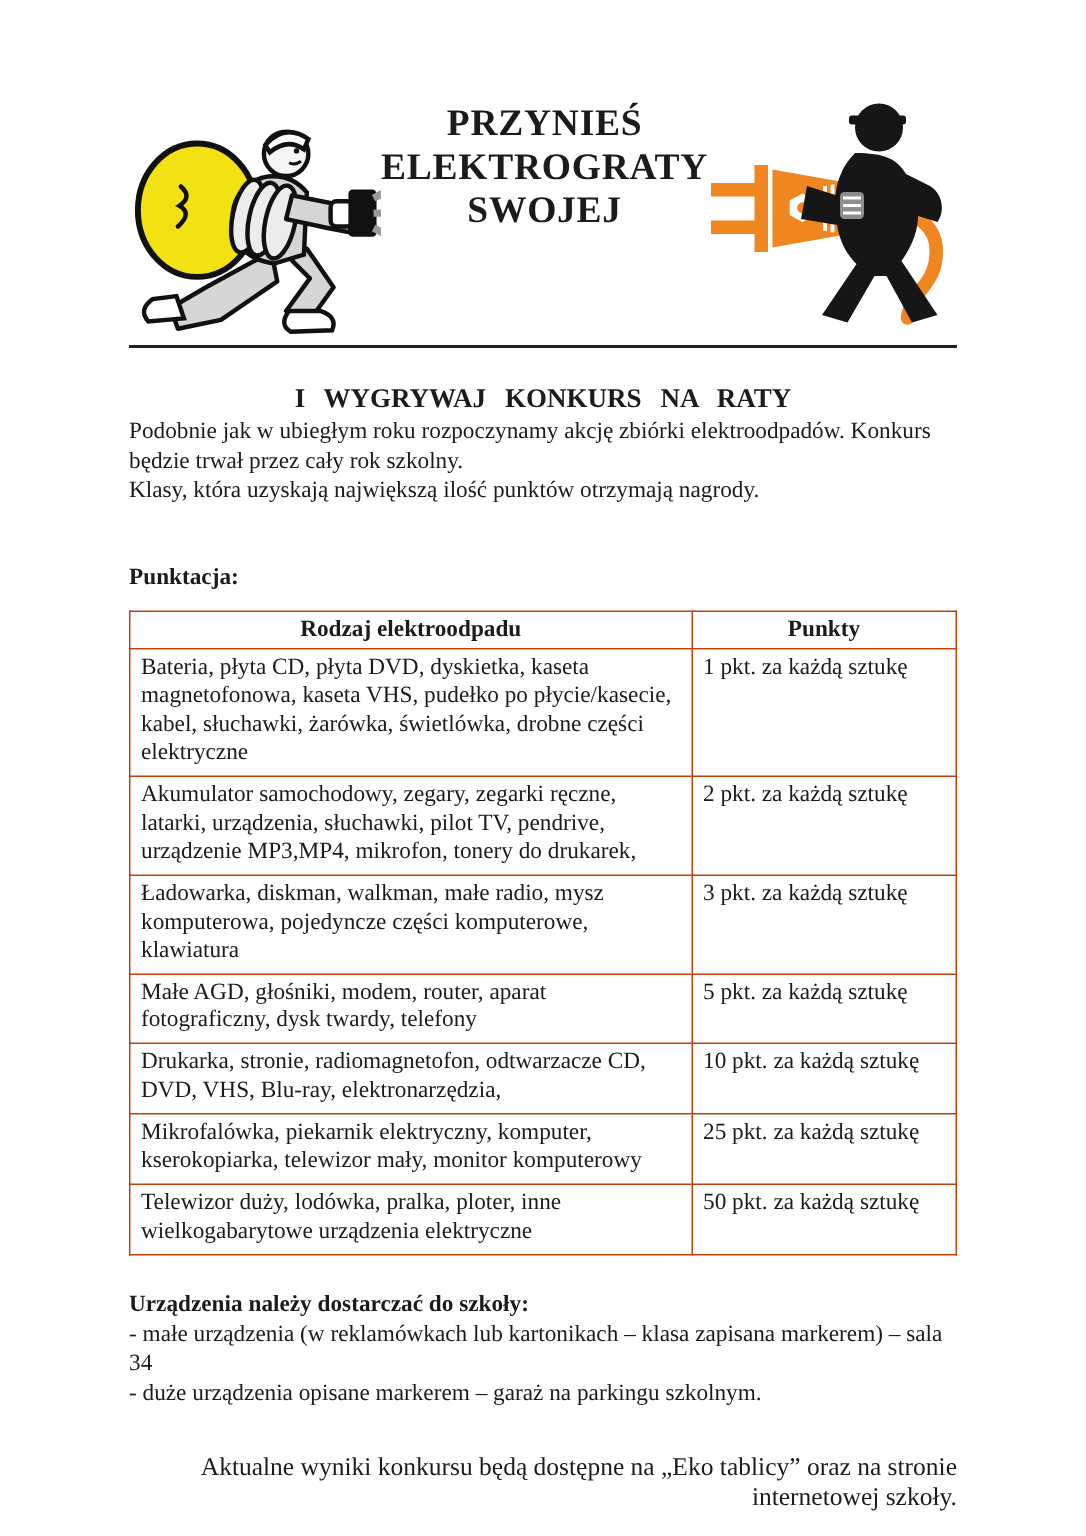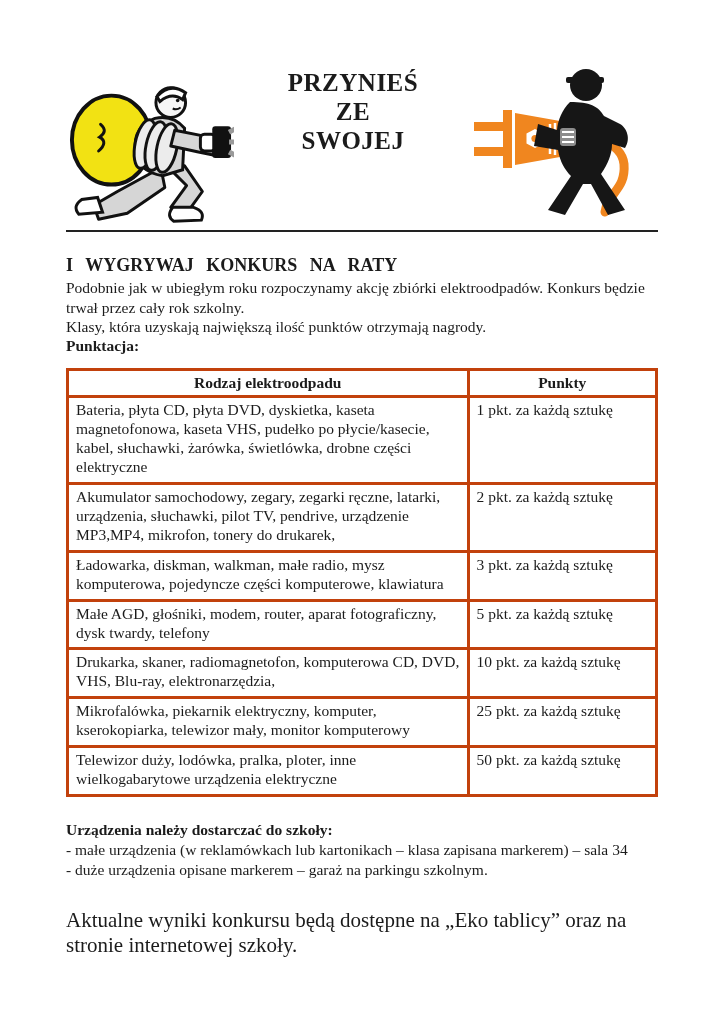--- a/index.html
+++ b/index.html
@@ -1,54 +1,54 @@
 <!DOCTYPE html>
 <html lang="pl"><head>
 <meta charset="utf-8">
 <style>
   html,body{margin:0;padding:0;background:#e9e9e9;}
   .page{
     width:724px;height:1024px;margin:0 auto;background:#ffffff;
     font-family:"Liberation Serif", serif;color:#1b1b1b;
     position:relative;overflow:hidden;box-sizing:border-box;
-    padding:0 66px;
+    padding:0 86px;
   }
   
   .header{display:flex;align-items:flex-start;padding-top:58px;}
   .illo-left{width:168px;height:148px;flex:0 0 auto;margin-top:18px;}
   .illo-right{width:186px;height:162px;flex:0 0 auto;margin-top:2px;}
   .title-block{
     flex:1 1 auto;text-align:center;font-weight:bold;
     font-size:25px;line-height:29px;letter-spacing:.5px;padding-top:10px;
   }
   .rule{border:none;border-top:2px solid #222;margin:6px 0 0 0;}
   
   .main-heading{
-    text-align:left;font-weight:bold;font-size:18px;
+    text-align:center;font-weight:bold;font-size:18px;
     word-spacing:.45em;margin-top:23px;
   }
   .intro{margin-top:2px;font-size:15.5px;line-height:1.26;}
   .intro p{margin:0;}
-  .points-label{font-weight:bold;font-size:15.5px;}
+  .points-label{margin-top:39px;font-weight:bold;font-size:15.5px;}
   
   table.points{
     width:100%;border-collapse:collapse;margin-top:13px;
     font-size:15.5px;line-height:1.22;table-layout:fixed;
   }
   table.points th, table.points td{
-    border:3px solid #c2410c;padding:3px 7px 5px 7px;vertical-align:top;
+    border:1px solid #c2410c;padding:3px 7px 5px 7px;vertical-align:top;
     overflow:hidden;
   }
   table.points th{text-align:center;font-weight:bold;padding:3px 4px;}
   .col-items{width:68%;}
   .col-points{width:32%;}
   
   .delivery{margin-top:23px;font-size:15.5px;line-height:1.28;}
   .delivery .bold{font-weight:bold;}
-  .results-note{margin-top:29px;font-size:21px;}
+  .results-note{margin-top:29px;font-size:17px;text-align:right;}
 </style>
 </head>
 <body>
 
 <div class="page">
 
   <div class="header">
 
     <span class="illo-left">
       <svg viewBox="0 0 170 148" width="168" height="148" aria-hidden="true">
@@ -78,21 +78,21 @@
 
         <circle cx="106" cy="26" r="15" fill="#f6f6f6" stroke="#111" stroke-width="3"></circle>
         <path d="M92 20 q13 -15 29 -4 l-3 7 q-11 -8 -23 2 Z" fill="#fff" stroke="#111" stroke-width="3"></path>
         <circle cx="113" cy="24" r="1.8" fill="#111"></circle>
         <path d="M116 31 q-4 3 -8 1" stroke="#111" stroke-width="2" fill="none"></path>
       </svg>
     </span>
 
     <div class="title-block">
       <div>PRZYNIEŚ</div>
-      <div>ZE</div>
+      <div>ELEKTROGRATY</div>
       <div>SWOJEJ</div>
     </div>
 
     <span class="illo-right">
       <svg viewBox="0 0 186 162" width="186" height="162" aria-hidden="true">
 
         <path d="M80 80 C 122 70 150 84 152 104 C 154 130 136 132 133 152" fill="none" stroke="#F0861F" stroke-width="9" stroke-linecap="round"></path>
 
         <rect x="2" y="62" width="30" height="9" fill="#F0861F"></rect>
         <rect x="2" y="87" width="30" height="9" fill="#F0861F"></rect>
@@ -161,21 +161,21 @@
       </tr>
       <tr>
         <td>Ładowarka, diskman, walkman, małe radio, mysz komputerowa, pojedyncze części komputerowe, klawiatura</td>
         <td>3 pkt. za każdą sztukę</td>
       </tr>
       <tr>
         <td>Małe AGD, głośniki, modem, router, aparat fotograficzny, dysk twardy, telefony</td>
         <td>5 pkt. za każdą sztukę</td>
       </tr>
       <tr>
-        <td>Drukarka, skaner, radiomagnetofon, komputerowa CD, DVD, VHS, Blu-ray, elektronarzędzia,</td>
+        <td>Drukarka, stronie, radiomagnetofon, odtwarzacze CD, DVD, VHS, Blu-ray, elektronarzędzia,</td>
         <td>10 pkt. za każdą sztukę</td>
       </tr>
       <tr>
         <td>Mikrofalówka, piekarnik elektryczny, komputer, kserokopiarka, telewizor mały, monitor komputerowy</td>
         <td>25 pkt. za każdą sztukę</td>
       </tr>
       <tr>
         <td>Telewizor duży, lodówka, pralka, ploter, inne wielkogabarytowe urządzenia elektryczne</td>
         <td>50 pkt. za każdą sztukę</td>
       </tr>

